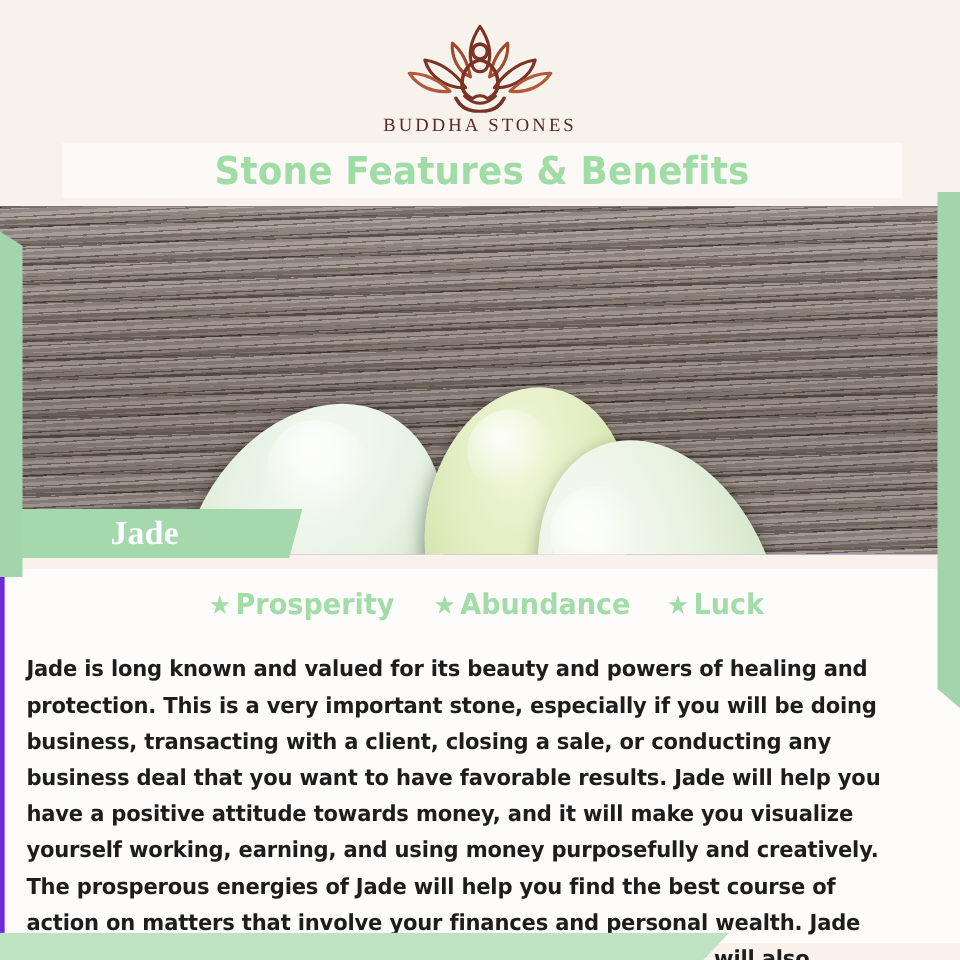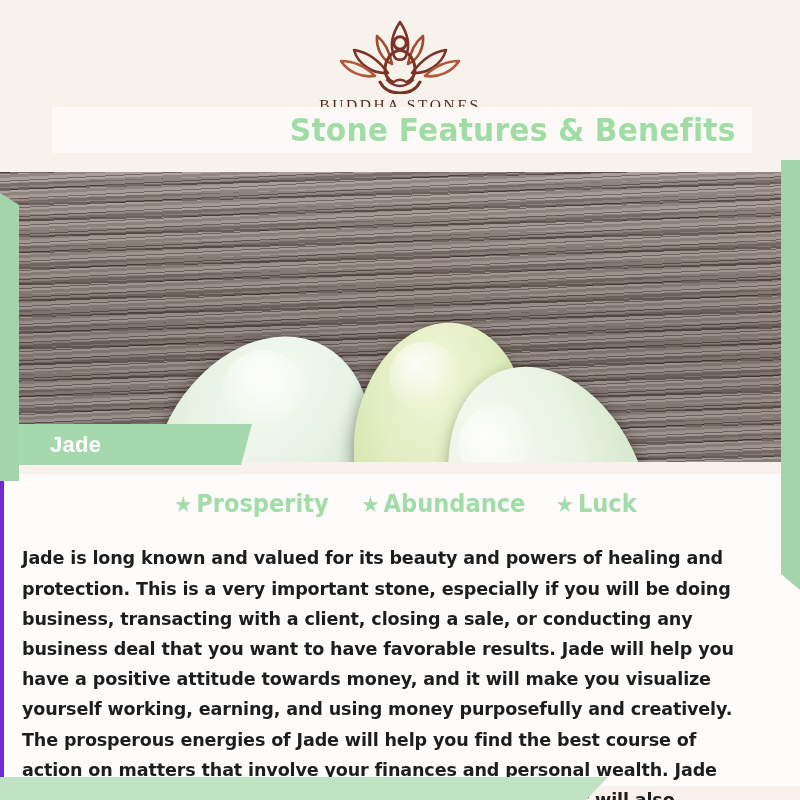--- a/index.html
+++ b/index.html
@@ -43,26 +43,26 @@
     font-family: "Liberation Serif", serif;
     font-size: 15.5px;
     letter-spacing: 2.6px;
     color: #5a2a20;
     font-weight: 400;
   }
 
   
   .title-band {
     position: absolute;
-    left: 52px; top: 107px;
+    left: 52px; top: 119px;
     width: 700px; height: 46px;
     background: #fcf9f6;
     display: flex;
     align-items: center;
-    justify-content: flex-end;
+    justify-content: center;
     z-index: 6;
   }
   .title-text {
     font-family: "DejaVu Sans", sans-serif;
     font-weight: 700;
     font-size: 32px;
     letter-spacing: 0.2px;
     color: #a0dca6;
     transform: scaleX(0.93);
     white-space: nowrap;
@@ -152,24 +152,24 @@
     position: absolute;
     left: 18px; top: 424px;
     width: 234px; height: 41px;
     background: #a6d8ae;
     clip-path: polygon(0 0, 100% 0, calc(100% - 11px) 100%, 0 100%);
     display: flex;
     align-items: center;
     z-index: 7;
   }
   .jade-label {
-    margin-left: 32px;
-    font-family: Liberation Sans, sans-serif;
-    font-weight: 700;
-    font-size: 22px;
+    margin-left: 74px;
+    font-family: Liberation Serif, serif;
+    font-weight: 700;
+    font-size: 28px;
     color: #ffffff;
     letter-spacing: 0.3px;
   }
 
   
   .content {
     position: absolute;
     left: 4px; top: 462px;
     width: 800px; height: 338px;
     background: #f8f1ec;

